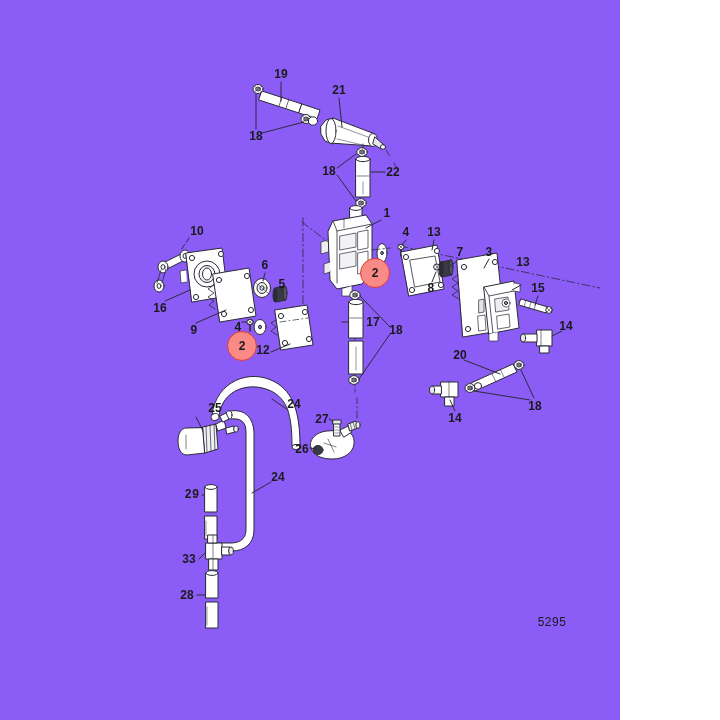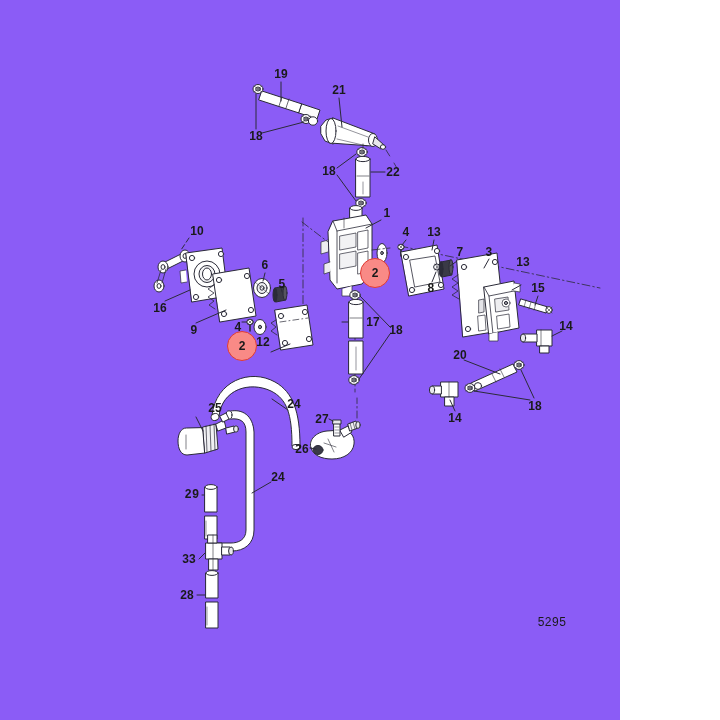--- a/index.html
+++ b/index.html
@@ -407,21 +407,21 @@
       <div class="lbl" style="left: 489px; top: 252px;">3</div>
       <div class="lbl" style="left: 265px; top: 265px;">6</div>
       <div class="lbl" style="left: 282px; top: 284px;">5</div>
       <div class="lbl" style="left: 523px; top: 262px;">13</div>
       <div class="lbl" style="left: 538px; top: 288px; text-align: right;">15</div>
       <div class="lbl" style="left: 431px; top: 288px;">8</div>
       <div class="lbl" style="left: 160px; top: 308px;">16</div>
       <div class="lbl" style="left: 194px; top: 330px;">9</div>
       <div class="lbl" style="left: 238px; top: 327px;">4</div>
       <div class="lbl" style="left: 566px; top: 326px;">14</div>
-      <div class="lbl" style="left: 263px; top: 342px;">12</div>
+      <div class="lbl" style="left: 263px; top: 350px;">12</div>
       <div class="lbl" style="left: 326px; top: 322px; margin-left: 47px;">17</div>
       <div class="lbl" style="left: 396px; top: 330px;">18</div>
       <div class="lbl" style="left: 460px; top: 355px;">20</div>
       <div class="lbl" style="left: 455px; top: 418px;">14</div>
       <div class="lbl" style="left: 535px; top: 406px;">18</div>
       <div class="lbl" style="left: 191px; top: 408px; margin-left: 24px;">25</div>
       <div class="lbl" style="left: 294px; top: 404px;">24</div>
       <div class="lbl" style="left: 322px; top: 419px;">27</div>
       <div class="lbl" style="left: 302px; top: 449px;">26</div>
       <div class="lbl" style="left: 278px; top: 477px;">24</div>

